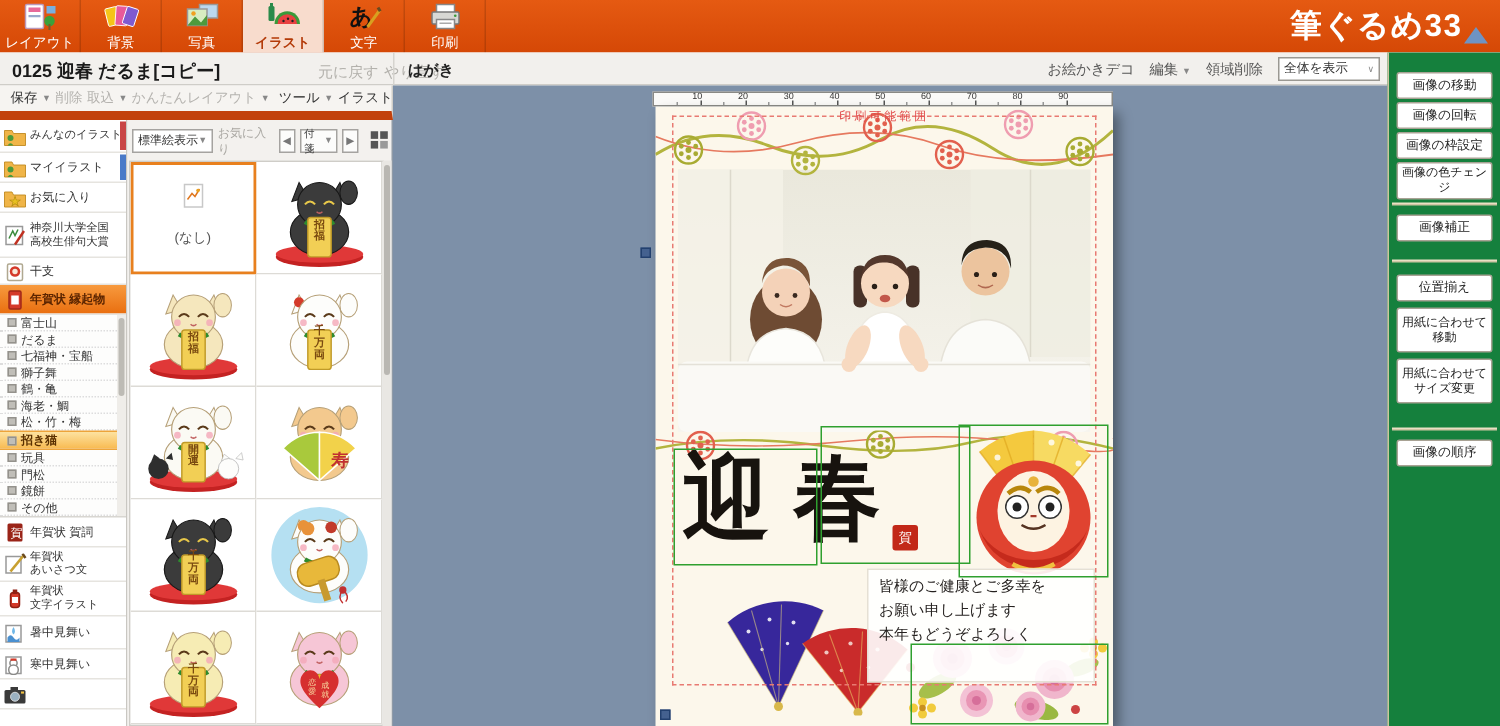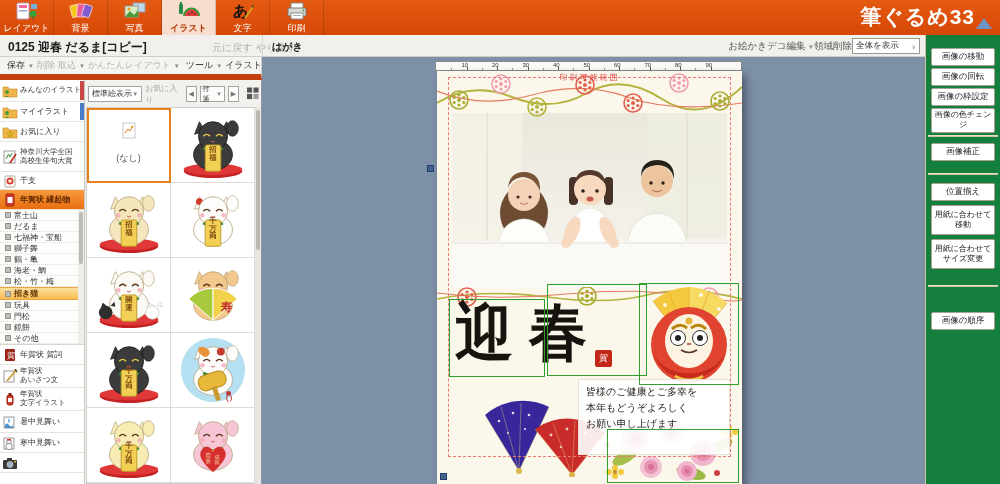--- a/index.html
+++ b/index.html
@@ -14,21 +14,21 @@
 .tab.sel .lbl{color:#b33a08;font-weight:bold}
 .logo{position:absolute;right:8px;top:3px;color:#fff;font-weight:bold;font-size:21px;letter-spacing:1px;display:flex;align-items:flex-end}
 .logo .mt{width:0;height:0;border-left:8px solid transparent;border-right:8px solid transparent;border-bottom:11px solid #6e93c4;margin:0 0 2px 1px}
 
 .sub{position:absolute;left:0;top:35px;width:1000px;height:22px;background:#f2f0ed;border-bottom:1px solid #cfcdc8;font-size:10px;color:#333}
 .doc-title{position:absolute;left:8px;top:4px;font-size:12px;font-weight:bold;color:#1a1a1a;white-space:nowrap}
 .undo{position:absolute;left:212px;top:6px;color:#b3b1ac}
 .redo{position:absolute;left:256px;top:6px;color:#b3b1ac}
 .vdiv{position:absolute;left:262px;top:0;height:22px;border-left:1px solid #d6d4cf}
 .page-tab{position:absolute;left:272px;top:5px;color:#222;font-weight:bold;font-size:10px}
-.rgrp{position:absolute;right:80px;top:3px;display:flex;align-items:center;color:#555;font-size:9.5px;white-space:nowrap}
+.rgrp{position:absolute;right:80px;top:3px;display:flex;gap:10px;align-items:center;color:#555;font-size:9.5px;white-space:nowrap}
 .car{font-size:6px;color:#888}
 .zoom-box{width:68px;height:16px;background:#fff;border:1px solid #9a9892;font-size:8.5px;display:flex;justify-content:space-between;align-items:center;padding:0 3px;color:#333}
 .close-x{position:absolute;right:4px;top:3px;width:15px;height:14px;background:#e23016;color:#fff;font-size:10px;line-height:13px;text-align:center;border-radius:2px;font-weight:bold;cursor:pointer}
 
 .ltb{position:absolute;left:0;top:57px;width:262px;height:23px;background:#f6f4f1;border-bottom:6px solid #c2410c;border-right:1px solid #cfcdc8;display:flex;align-items:center;font-size:9px;color:#333;gap:3px;padding:0 4px;white-space:nowrap}
 .ltb .dim{color:#b5b3af}
 .ltb .sp{flex:1}
 
 .sidebar{position:absolute;left:0;top:80px;width:85px;height:404px;background:#fff;border-right:1px solid #c9c7c2;overflow:hidden;font-size:8px;color:#333}
 .fold{display:flex;align-items:center;gap:2px;padding-left:2px;border-bottom:1px solid #e6e4df;position:relative;line-height:1.15;cursor:pointer}
@@ -729,22 +729,22 @@
           <circle cx="61" cy="55" r="7.5" fill="#fff" stroke="#333"></circle>
         <circle cx="39" cy="55" r="3" fill="#222"></circle>
           <circle cx="61" cy="55" r="3" fill="#222"></circle>
         <path d="M48,61 h4" stroke="#a33a2a" stroke-width="1.5"></path>
         <path d="M42,67 q8,5 16,0" stroke="#553322" stroke-width="1.5" fill="none"></path>
         <circle cx="50" cy="38" r="3.5" fill="#e8b23a"></circle>
         <path d="M36,93 q14,8 28,0" stroke="#f0c040" stroke-width="3" fill="none"></path>
       </svg>
       <div class="greet" id="greet">
           <div>皆様のご健康とご多幸を</div>
+          <div>お願い申し上げます</div>
           <div>本年もどうぞよろしく</div>
-          <div>お願い申し上げます</div>
         </div>
       <svg class="fans" width="135" height="90" viewBox="0 0 135 90">
         <path d="M44,84 L10,28 A58,58 0 0 1 74,20 Z" fill="#37279b"></path>
         <g fill="#fff" opacity=".85">
             <circle cx="24" cy="34" r="1.3"></circle>
             <circle cx="38" cy="26" r="1.3"></circle>
             <circle cx="54" cy="28" r="1.3"></circle>
             <circle cx="33" cy="46" r="1.1"></circle>
             <circle cx="50" cy="42" r="1.1"></circle>
           </g>
@@ -840,21 +840,21 @@
       </div>
       <div class="rbtn" style="top: 148px; min-height: 18px;">
         <span>位置揃え</span>
       </div>
       <div class="rbtn" style="top: 170px; min-height: 30px; font-size: 8px;">
         <span>用紙に合わせて移動</span>
       </div>
       <div class="rbtn" style="top: 204px; min-height: 30px; font-size: 8px;">
         <span>用紙に合わせてサイズ変更</span>
       </div>
-      <div class="rbtn" style="top: 258px; min-height: 18px; margin-top: 19px;">
+      <div class="rbtn" style="top: 258px; min-height: 18px;">
         <span>画像の順序</span>
       </div>
       <div class="rsep" style="top: 100px;"></div>
       <div class="rsep" style="top: 138px;"></div>
       <div class="rsep" style="top: 250px;"></div>
     </div>
 
 </div>
 
 </body></html>

